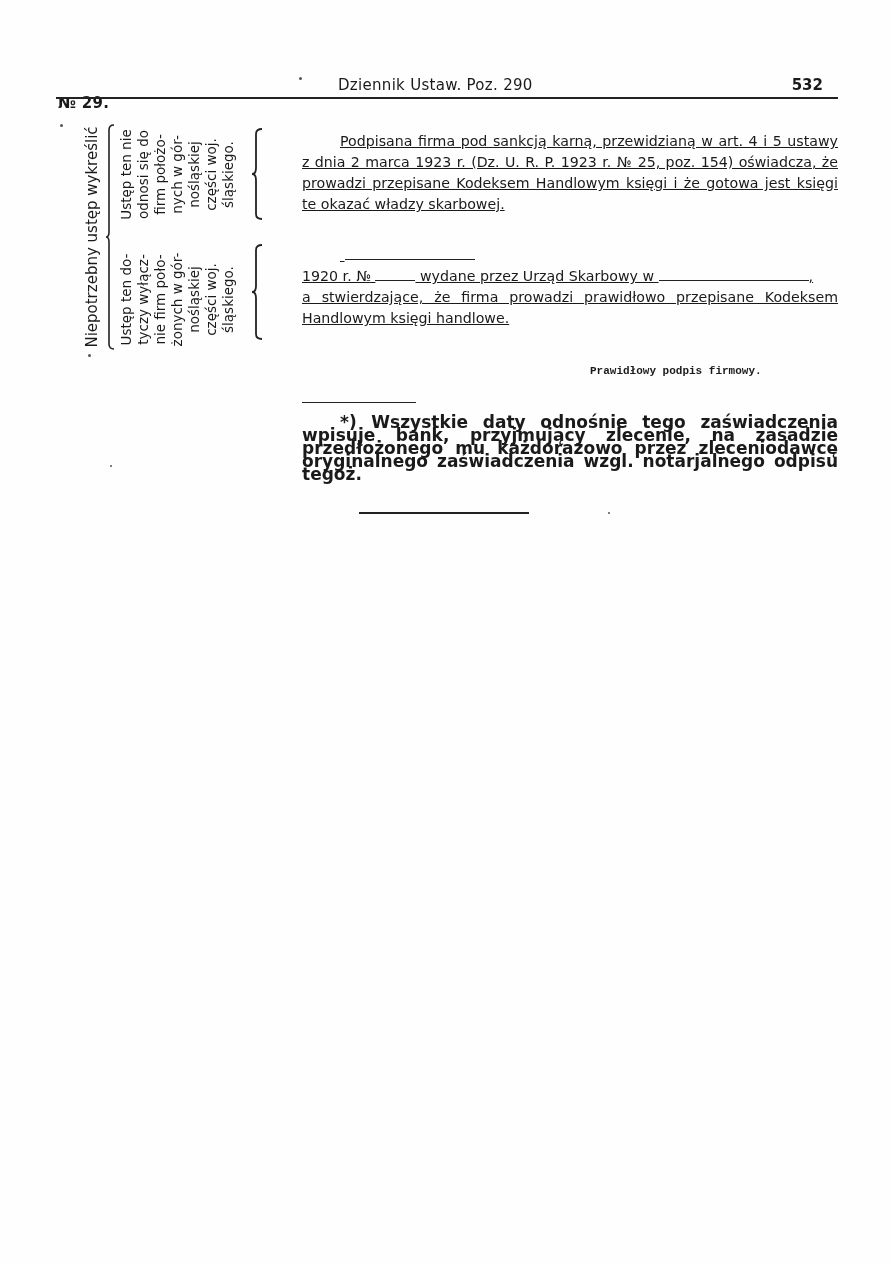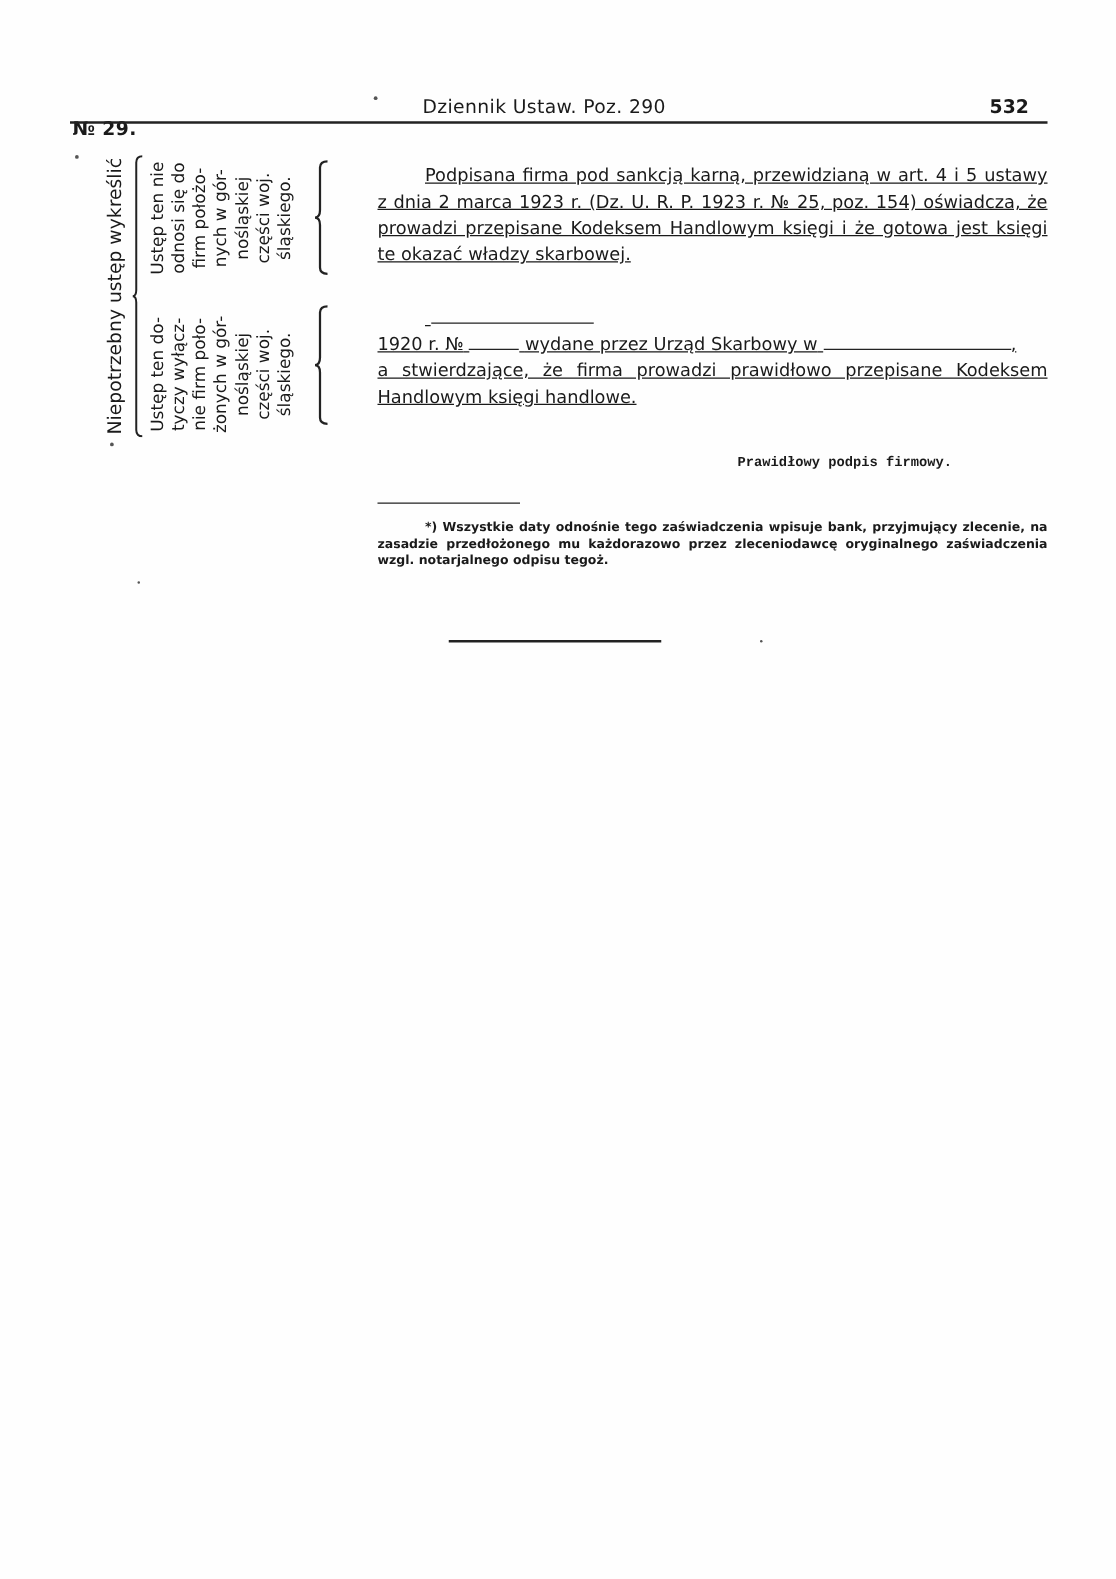--- a/index.html
+++ b/index.html
@@ -29,21 +29,21 @@
     .para { position: absolute; left: 302px; width: 536px; font-size: 14.2px; line-height: 21px; text-align: justify; text-decoration: underline; }
     .p1 { top: 131px; }
     .p2 { top: 245px; }
     .indent { display: inline-block; width: 38px; }
     .blank { display: inline-block; border-bottom: 1px solid #222; height: 12px; vertical-align: baseline; }
 
     .stamp { position: absolute; left: 550px; top: 346px; font-size: 14px; line-height: 18px; border-bottom: 1px solid #333; padding-bottom: 1px; letter-spacing: 0.4px; }
     .sign { position: absolute; left: 590px; top: 364px; font-size: 11px; line-height: 14px; font-weight: bold; font-family: Liberation Mono, monospace; }
 
     .fn-rule { position: absolute; left: 302px; top: 402px; width: 114px; height: 1px; background: #222; }
-    .footnote { position: absolute; left: 302px; top: 416px; width: 536px; font-size: 10px; line-height: 13px; text-align: justify; font-weight: bold; }
+    .footnote { position: absolute; left: 302px; top: 416px; width: 536px; font-size: 17px; line-height: 13px; text-align: justify; font-weight: bold; }
     .fn-indent { display: inline-block; width: 38px; }
 
     .end-rule { position: absolute; left: 359px; top: 512px; width: 170px; height: 2px; background: #222; }
 
     .spec { position: absolute; background: #555; border-radius: 50%; }
   </style>
 </head>
 <body>
 
 <div class="page">

